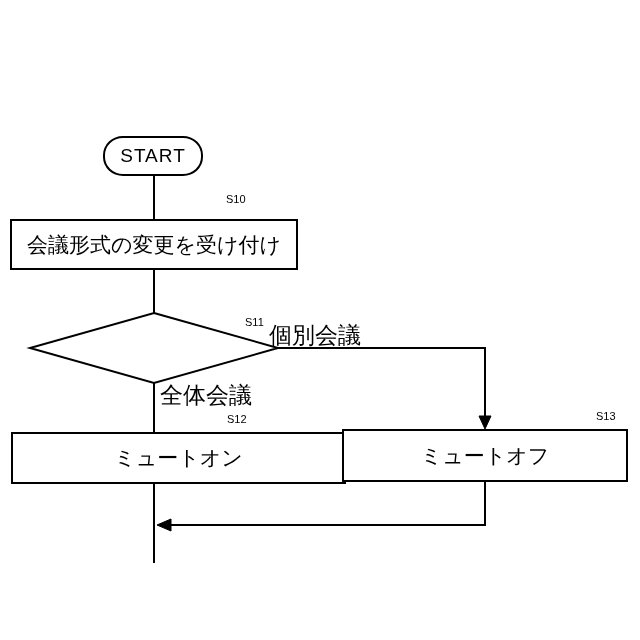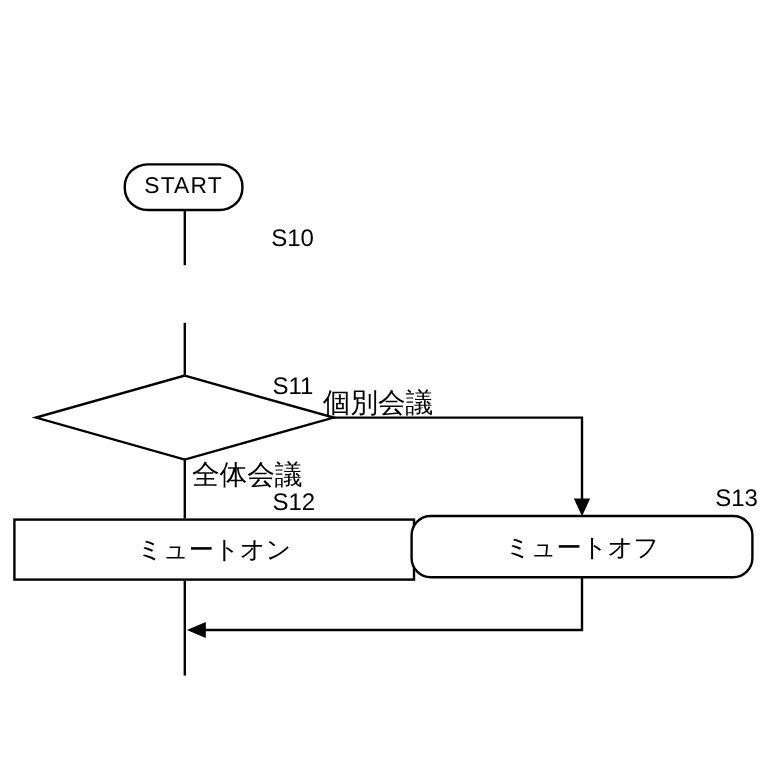--- a/index.html
+++ b/index.html
@@ -43,21 +43,21 @@
     font-size: 21px;
   }
   .decision-text {
     position: absolute;
     text-align: center;
     font-size: 18px;
     line-height: 22px;
   }
   .step-label {
     position: absolute;
-    font-size: 20px;
+    font-size: 11px;
     line-height: 15px;
   }
   .branch-label {
     position: absolute;
     font-size: 23px;
     line-height: 20px;
   }
 </style>
 </head>
 <body>
@@ -82,34 +82,37 @@
     <polyline points="485,433 485,477 170,477" fill="none" stroke="#000" stroke-width="2"></polyline>
     <polygon points="157,477 171,471 171,483" fill="#000" stroke="#000"></polygon>
   </svg>
 
   <div class="node terminal" style="left:103px; top:88px; width:100px; height:40px;">
     <span>START</span>
   </div>
 
   <div class="step-label" style="left:226px; top:144px;">S10</div>
 
+  <div class="node process" style="left:10px; top:171px; width:288px; height:51px;">
+    <span>会議形式の変更を受け付け</span>
+  </div>
 
-  <div class="step-label" style="left:227px; top:267px;text-align:right;">S11</div>
+  <div class="step-label" style="left:245px; top:267px;text-align:right;">S11</div>
 
 
   <div class="branch-label" style="left:269px; top:277px;">個別会議</div>
 
   <div class="branch-label" style="left:160px; top:337px;">全体会議</div>
 
   <div class="step-label" style="left:227px; top:364px;text-align:right;">S12</div>
 
   <div class="node process" style="left:11px; top:384px; width:335px; height:52px;">
     <span>ミュートオン</span>
   </div>
 
   <div class="step-label" style="left:596px; top:361px;">S13</div>
 
-  <div class="node process" style="left:342px; top:381px; width:286px; height:53px;border-radius:17px;">
+  <div class="node process" style="left:342px; top:381px; width:286px; height:53px;">
     <span>ミュートオフ</span>
   </div>
 
 
 </div>
 
 </body></html>

